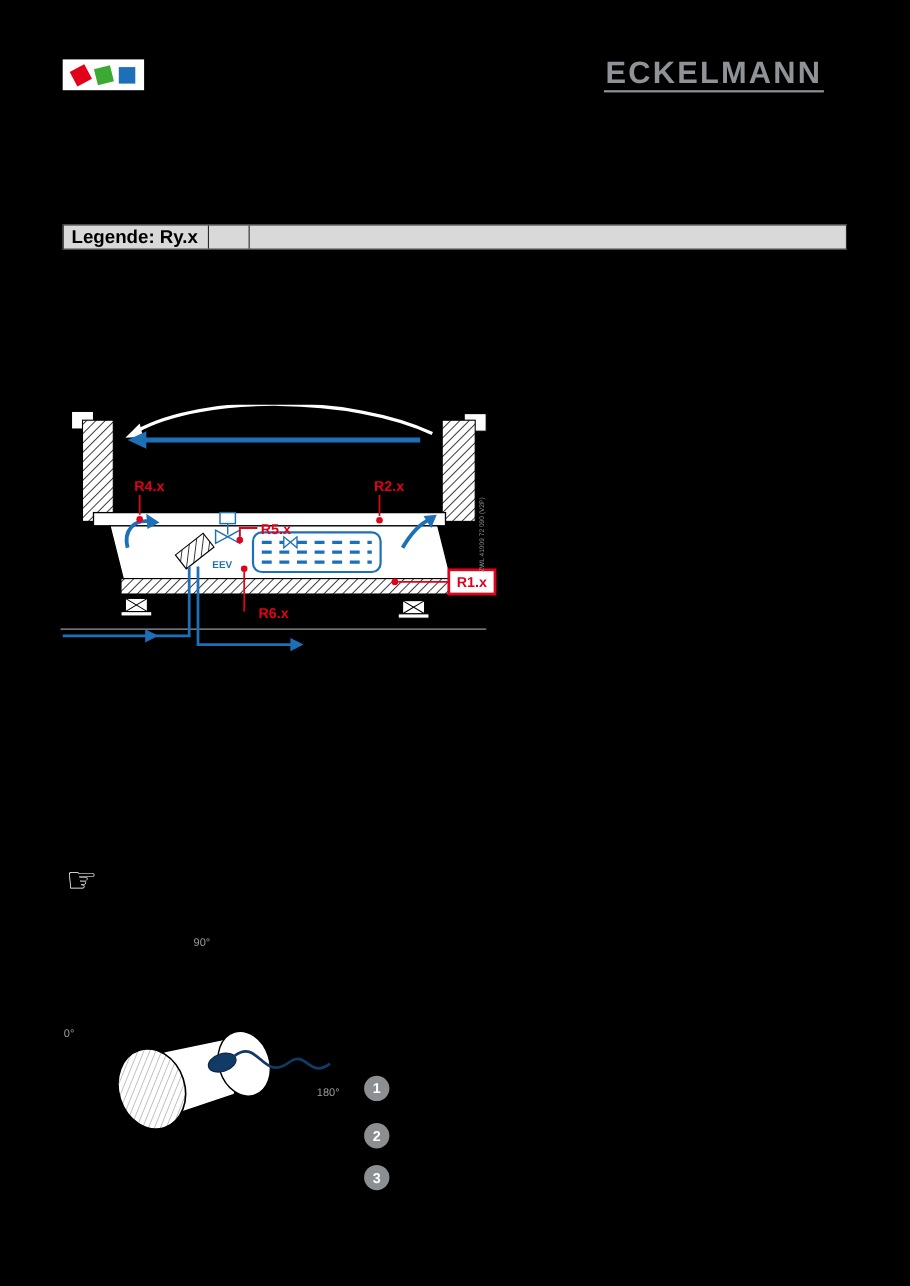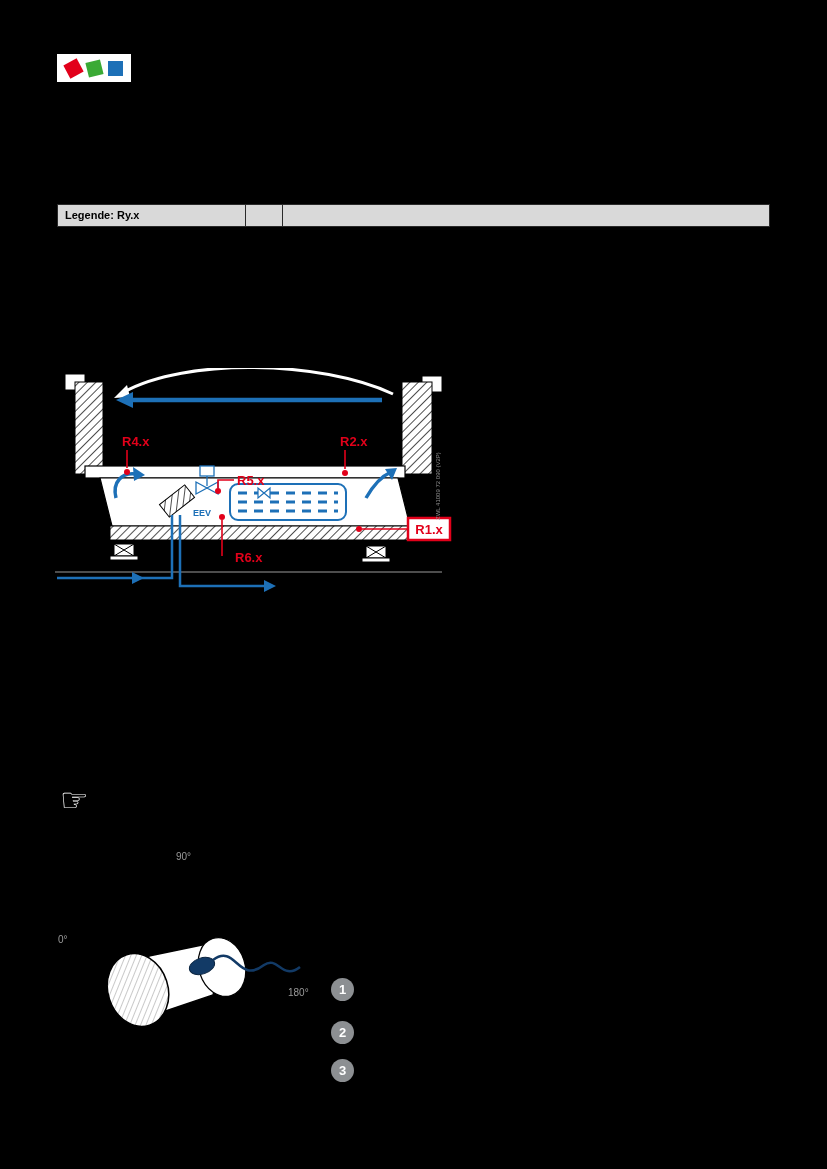--- a/index.html
+++ b/index.html
@@ -12,21 +12,21 @@
   .sq.red{background:var(--red);transform:rotate(-28deg);}
   .sq.green{background:var(--green);transform:rotate(-14deg);}
   .sq.blue{background:var(--blue2);}
   .brand{position:absolute;left:549px;top:52px;width:200px;height:30px;
          color:var(--brand_gray);font-size:28px;font-weight:700;letter-spacing:2px;
          border-bottom:2px solid var(--brand_gray);text-align:center;line-height:28px;}
   
   .legend-row{position:absolute;left:57px;top:204px;width:713px;height:23px;
               background:var(--table_bg);border:1px solid #2a2a2a;display:flex;box-sizing:border-box;}
   .legend-row .cell{height:100%;box-sizing:border-box;border-right:1px solid #2a2a2a;}
-  .legend-row .c1{width:188px;font-size:11px;font-weight:700;color:#000;
+  .legend-row .c1{width:132px;font-size:17px;font-weight:700;color:#000;
                   line-height:21px;padding-left:7px;}
   .legend-row .c2{width:37px;}
   .legend-row .c3{flex:1;border-right:none;}
   
   .freezer-svg{position:absolute;left:50px;top:368px;}
   .sensor-svg{position:absolute;left:50px;top:835px;}
   svg text{font-family:"Liberation Sans",sans-serif;}
   .red-label{fill:var(--red);font-size:13px;font-weight:700;}
   .red-line{stroke:var(--red);stroke-width:1.6;fill:none;}
   .red-dot{fill:var(--red);}
@@ -46,20 +46,21 @@
 </head>
 <body>
 
 <div class="page">
 
   <div class="logo-mark">
     <span class="sq red"></span>
     <span class="sq green"></span>
     <span class="sq blue"></span>
   </div>
+  <div class="brand">ECKELMANN</div>
 
   <div class="legend-row">
     <div class="cell c1">Legende: Ry.x</div>
     <div class="cell c2"></div>
     <div class="cell c3"></div>
   </div>
 
   <svg class="freezer-svg" width="410" height="232" viewBox="0 0 410 232">
     <defs>
       <pattern id="hatch" width="6" height="6" patternUnits="userSpaceOnUse" patternTransform="rotate(45)">

